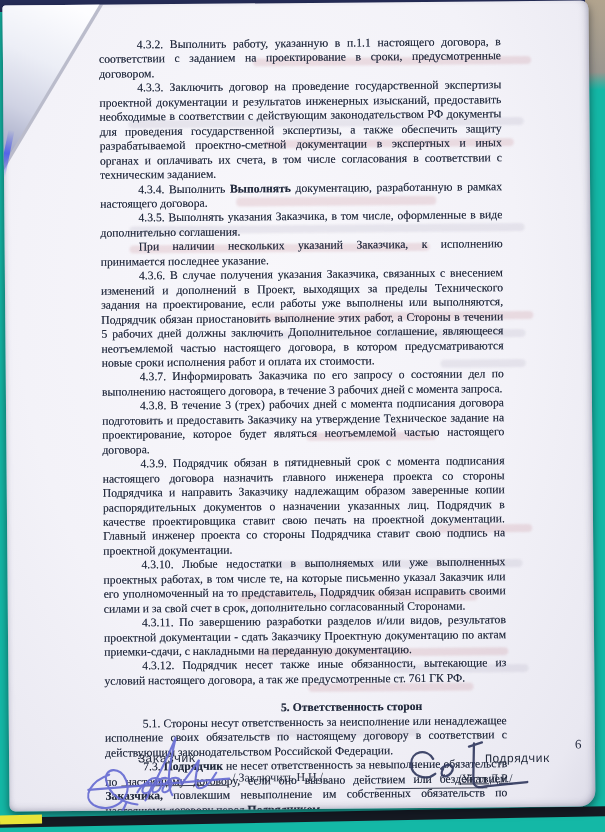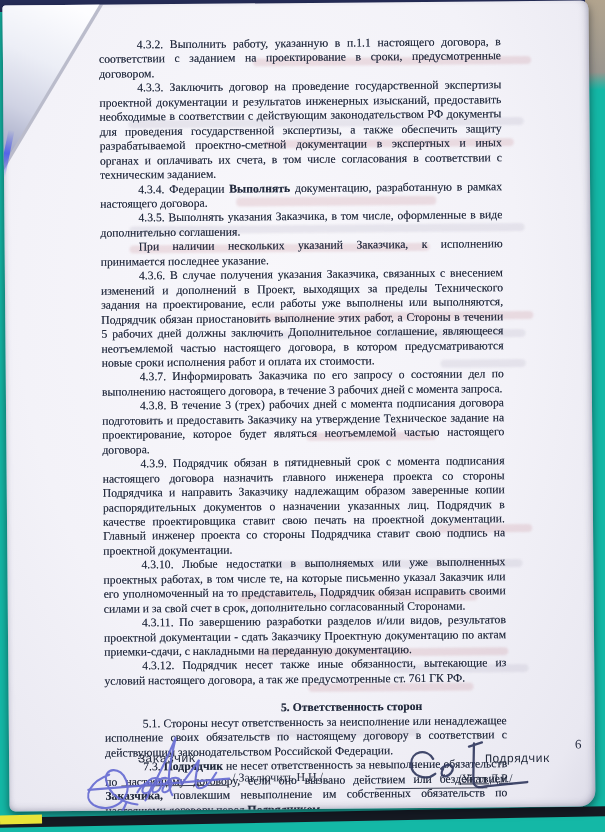--- a/index.html
+++ b/index.html
@@ -79,21 +79,21 @@
     <div class="ghost pink" style="left:300px;top:681px;width:165px;height:8px;"></div>
     <div class="ghost gray" style="left:250px;top:726px;width:160px;height:8px;"></div>
 
     <div class="fold-edge"></div>
     <div class="fold-flap"></div>
     <div class="glare"></div>
 
     <div class="doc-body">
         <p><span>4.3.2. Выполнить работу, указанную в п.1.1 настоящего договора, в соответствии с заданием на проектирование в сроки, предусмотренные договором.</span></p>
         <p><span>4.3.3. Заключить договор на проведение государственной экспертизы проектной документации и результатов инженерных изысканий, предоставить необходимые в соответствии с действующим законодательством РФ документы для проведения государственной экспертизы, а также обеспечить защиту разрабатываемой проектно-сметной документации в экспертных и иных органах и оплачивать их счета, в том числе согласования в соответствии с техническим заданием.</span></p>
-        <p><span>4.3.4. Федерации </span><span class="b">Выполнять</span><span> документацию, разработанную в рамках настоящего договора.</span></p>
+        <p><span>4.3.4. Выполнить </span><span class="b">Выполнять</span><span> документацию, разработанную в рамках настоящего договора.</span></p>
         <p><span>4.3.5. Выполнять указания Заказчика, в том числе, оформленные в виде дополнительно соглашения.</span></p>
         <p><span>При наличии нескольких указаний Заказчика, к исполнению принимается последнее указание.</span></p>
         <p><span>4.3.6. В случае получения указания Заказчика, связанных с внесением изменений и дополнений в Проект, выходящих за пределы Технического задания на проектирование, если работы уже выполнены или выполняются, Подрядчик обязан приостановить выполнение этих работ, а Стороны в течении 5 рабочих дней должны заключить Дополнительное соглашение, являющееся неотъемлемой частью настоящего договора, в котором предусматриваются новые сроки исполнения работ и оплата их стоимости.</span></p>
         <p><span>4.3.7. Информировать Заказчика по его запросу  о состоянии дел по выполнению настоящего договора, в течение 3 рабочих дней с момента запроса.</span></p>
         <p><span>4.3.8. В течение 3 (трех) рабочих дней с момента подписания договора подготовить и предоставить Заказчику на утверждение Техническое задание на проектирование, которое будет являться неотъемлемой частью настоящего договора.</span></p>
         <p><span>4.3.9. Подрядчик обязан в пятидневный срок с момента подписания настоящего договора назначить главного инженера проекта со стороны Подрядчика и направить Заказчику надлежащим образом заверенные копии распорядительных документов о назначении указанных лиц. Подрядчик в качестве проектировщика ставит свою печать на проектной документации. Главный инженер проекта со стороны Подрядчика ставит свою подпись на проектной документации.</span></p>
         <p><span>4.3.10. Любые недостатки в выполняемых или уже выполненных проектных работах, в том числе те, на которые письменно указал Заказчик или его уполномоченный на то представитель, Подрядчик обязан исправить своими силами и за свой счет в срок, дополнительно согласованный Сторонами.</span></p>
         <p><span>4.3.11. По завершению разработки разделов и/или видов, результатов проектной документации - сдать Заказчику Проектную документацию по актам приемки-сдачи, с накладными на переданную документацию.</span></p>
         <p><span>4.3.12. Подрядчик несет также иные обязанности, вытекающие из условий настоящего договора, а так же  предусмотренные ст. 761 ГК РФ.</span></p>
         <p class="heading"><span class="b">5. Ответственность сторон</span></p>

